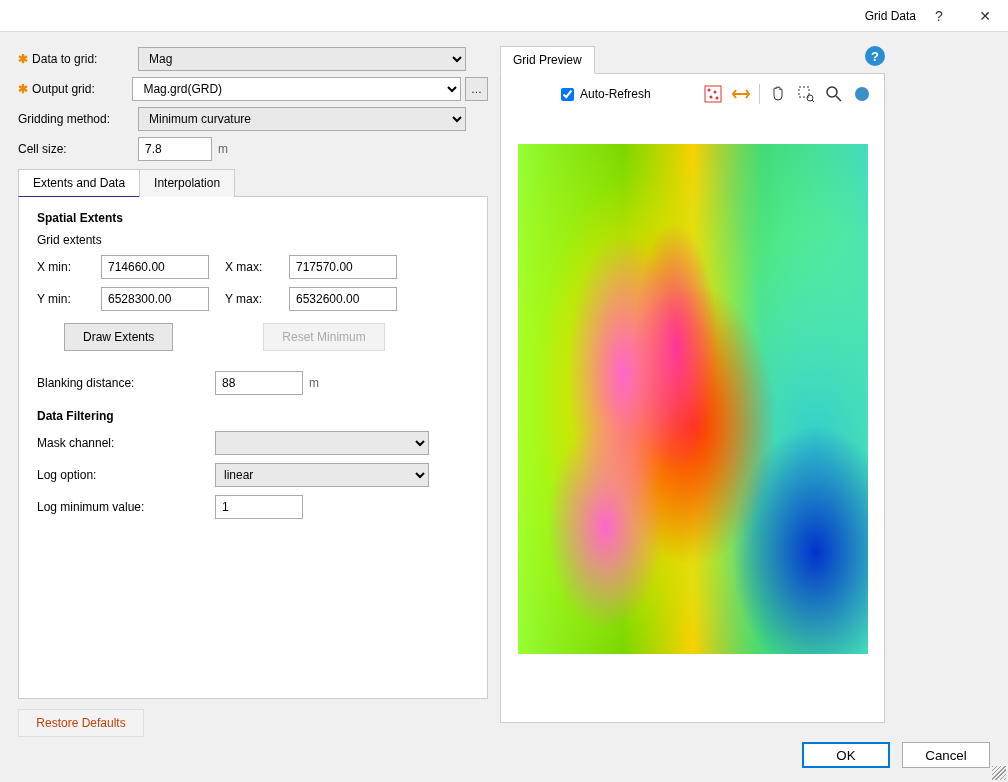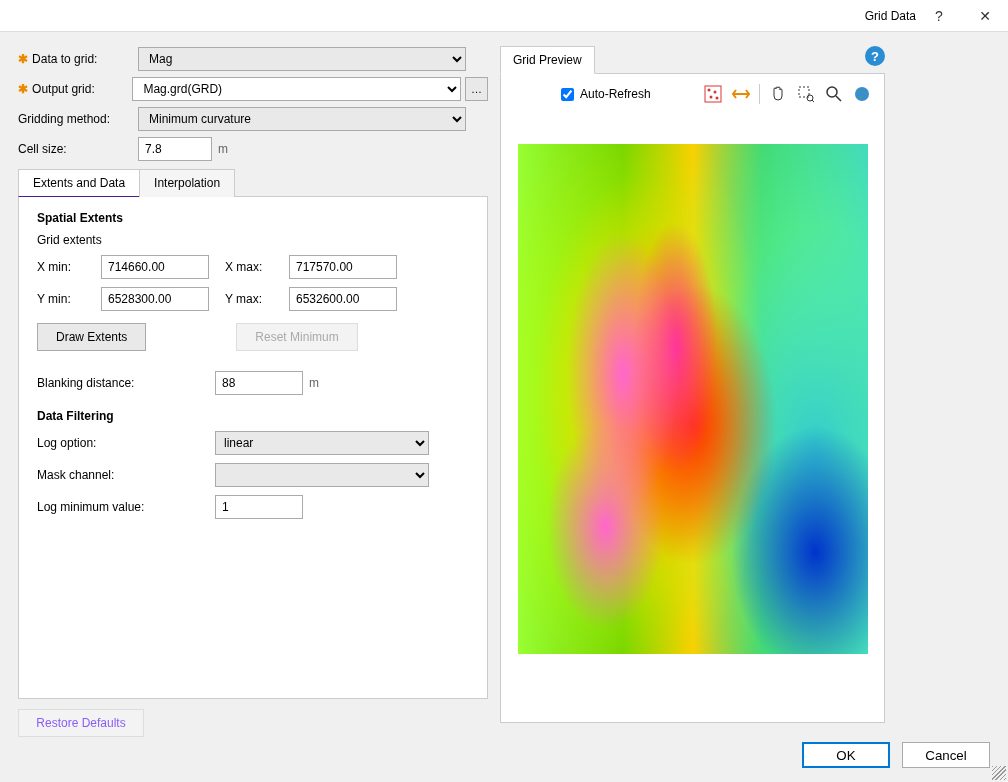--- a/index.html
+++ b/index.html
@@ -64,34 +64,34 @@
 }
 .tab.active { background: #fff; border-bottom: 1px solid #4c1d95; }
 .tab-pane {
   border: 1px solid #ccc; border-top: none; background: #fff;
   padding: 14px 18px; height: 502px;
 }
 .section-title { font-weight: bold; margin-bottom: 8px; }
 .sub-label { margin-bottom: 8px; }
 .ext-grid { display: grid; grid-template-columns: 48px 108px 48px 108px; gap: 8px 16px; align-items: center; margin-bottom: 12px; }
 .ext-grid input { height: 24px; border: 1px solid #aaa; padding: 0 6px; font-family: inherit; font-size: 12px; width: 100%; }
-.ext-buttons { display: flex; gap: 90px; margin-bottom: 20px; }
+.ext-buttons { display: flex; gap: 90px; margin-bottom: 20px; margin-left: 27px; }
 .btn {
   height: 28px; padding: 0 18px; border: 1px solid #aaa;
   background: #e9e9e9; font-family: inherit; font-size: 12px;
 }
 .btn:disabled { color: #aaa; border-color: #ddd; background: #f3f3f3; }
 .field-row { display: flex; align-items: center; margin-bottom: 8px; }
 .field-row .lbl { width: 178px; }
 .field-row input { width: 88px; height: 24px; border: 1px solid #aaa; padding: 0 6px; font-family: inherit; font-size: 12px; }
 .field-row select { width: 214px; height: 24px; border: 1px solid #aaa; background: #e9e9e9; font-family: inherit; font-size: 12px; padding: 0 4px; }
 
 .restore-btn {
   margin-top: 10px; height: 28px; width: 126px;
-  border: 1px solid #ddd; background: #f3f3f3; color: #8b5cf6;
+  border: 1px solid #ddd; background: #f3f3f3; color: #c2410c;
   font-family: inherit; font-size: 12px;
 }
 
 .preview-tab-row { display: flex; align-items: flex-start; }
 .preview-tab {
   border: 1px solid #ccc; border-bottom: 1px solid #fff;
   padding: 6px 12px; background: #fff; font-size: 12px;
   position: relative; z-index: 2;
 }
 .help-icon {
@@ -196,26 +196,26 @@
         <button class="btn" disabled="">Reset Minimum</button>
       </div>
       <div class="field-row">
         <span class="lbl">Blanking distance:</span>
         <input value="88" style="">
         <span class="unit">m</span>
       </div>
 
       <div class="section-title" style="margin-top:14px">Data Filtering</div>
       <div class="field-row">
+        <span class="lbl">Mask channel:</span>
+        <select><option></option></select>
+      </div>
+      <div class="field-row">
         <span class="lbl">Log option:</span>
         <select><option>linear</option></select>
-      </div>
-      <div class="field-row">
-        <span class="lbl">Mask channel:</span>
-        <select><option></option></select>
       </div>
       <div class="field-row">
         <span class="lbl">Log minimum value:</span>
         <input value="1" style="">
       </div>
     </div>
 
     <button class="restore-btn" disabled="">Restore Defaults</button>
   </div>
 

